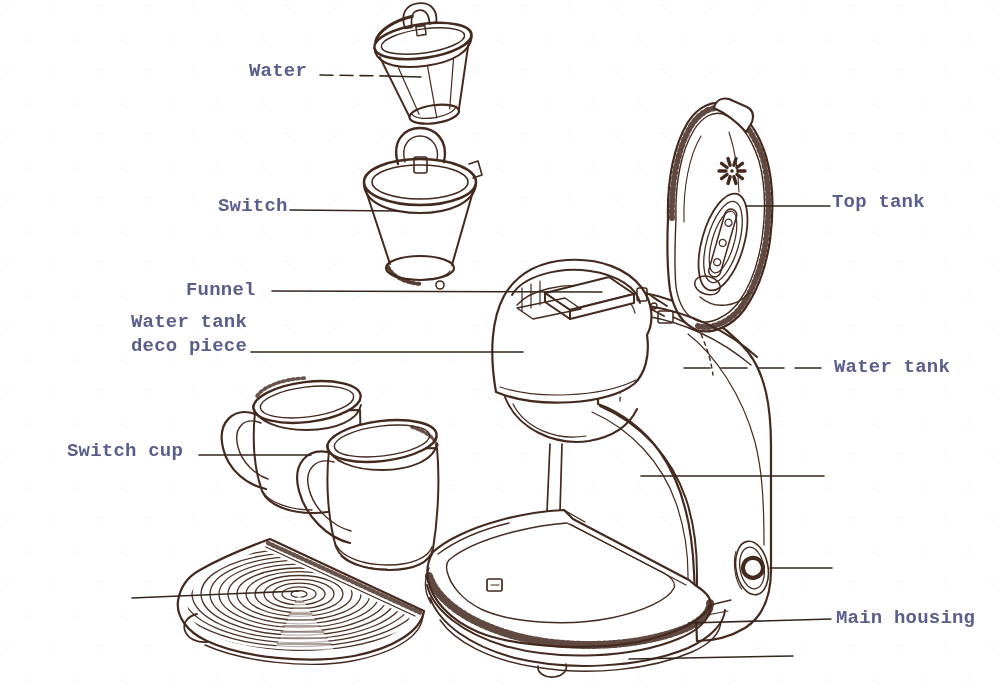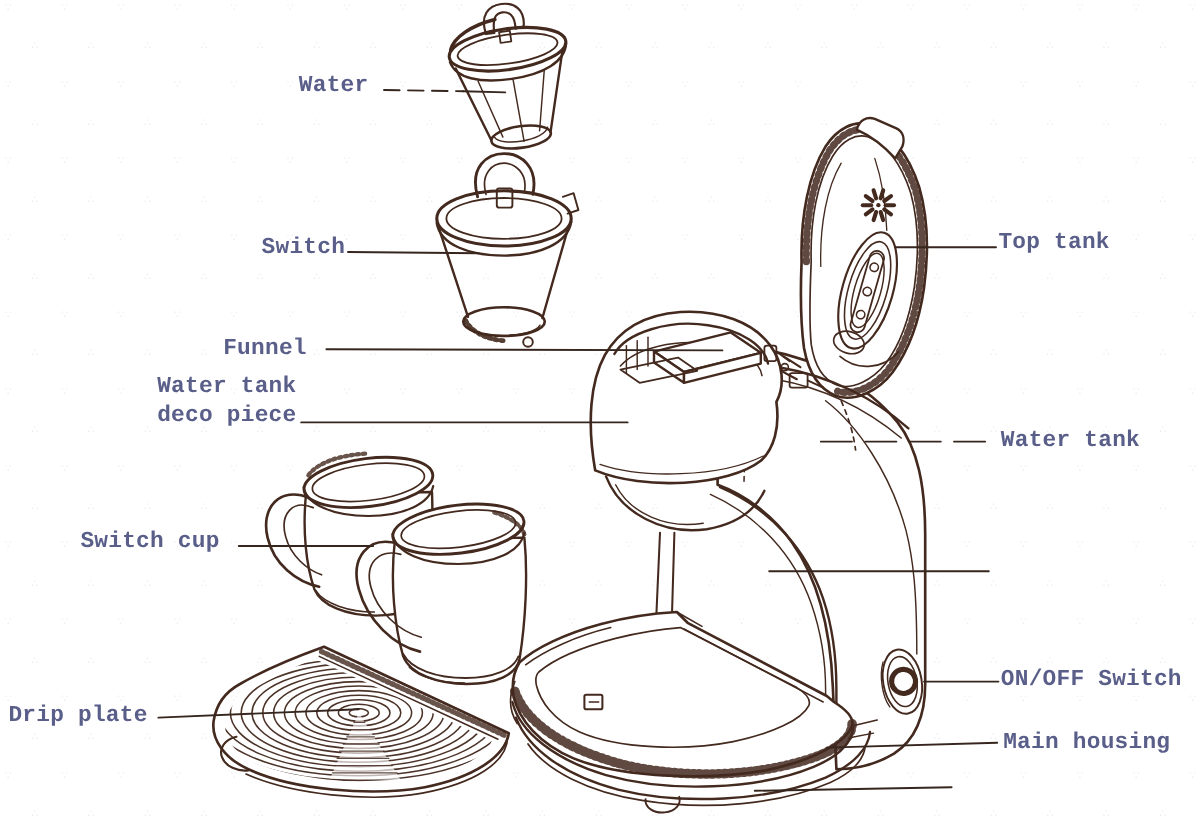--- a/index.html
+++ b/index.html
@@ -714,18 +714,16 @@
   </svg>
 
   <div class="lbl" style="left:249px;top:60px">Water</div>
   <div class="lbl" style="left:218px;top:195px">Switch</div>
   <div class="lbl" style="left:186px;top:279px">Funnel</div>
   <div class="lbl" style="left:131px;top:311px">
     <span class="ln">Water tank</span>
     <span class="ln">deco piece</span>
   </div>
   <div class="lbl" style="left:67px;top:440px">Switch cup</div>
-  <div class="lbl" style="left:7px;top:585px">Drip plate</div>
   <div class="lbl" style="left:832px;top:191px">Top tank</div>
   <div class="lbl" style="left:834px;top:356px">Water tank</div>
-  <div class="lbl" style="left:834px;top:555px">ON/OFF Switch</div>
   <div class="lbl" style="left:836px;top:607px">Main housing</div>
 </div>
 
 </body></html>

